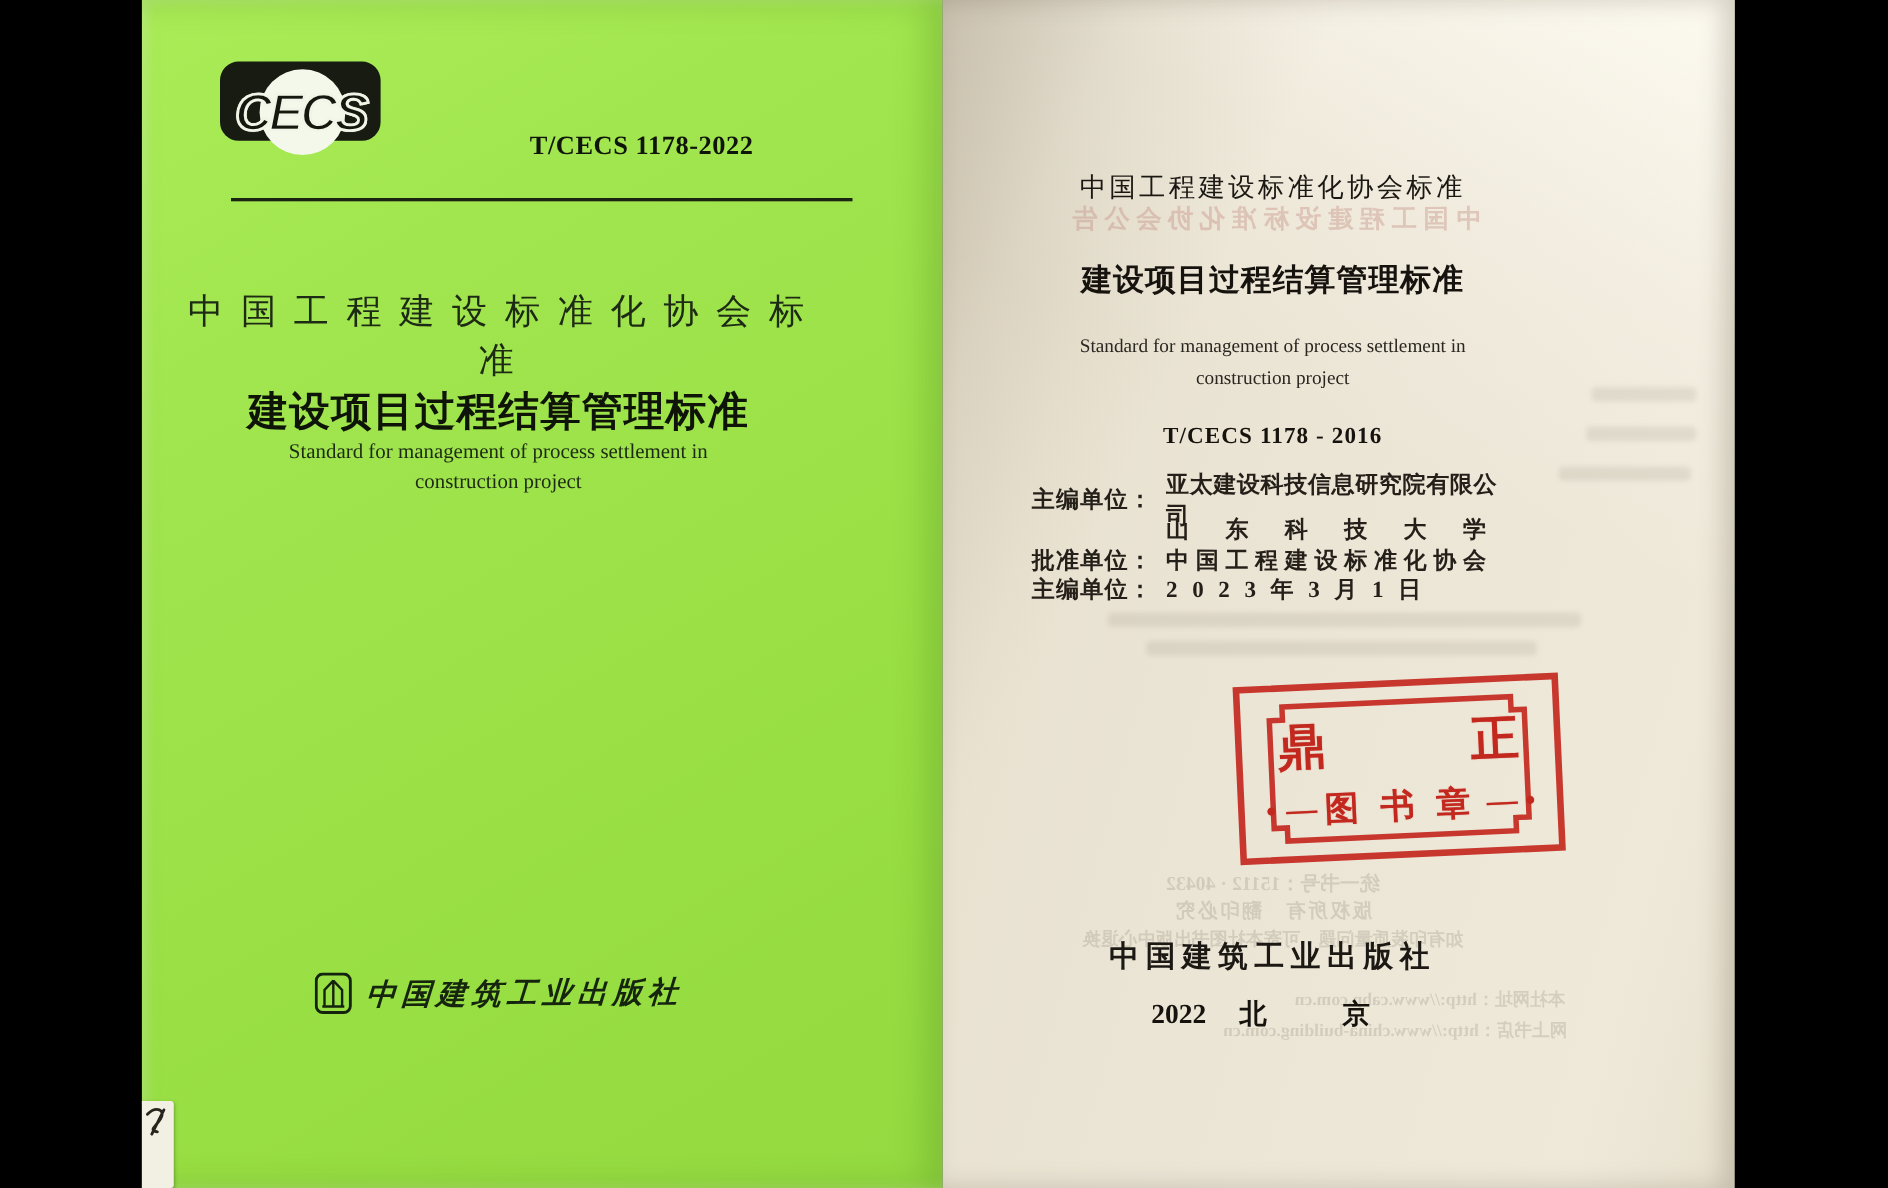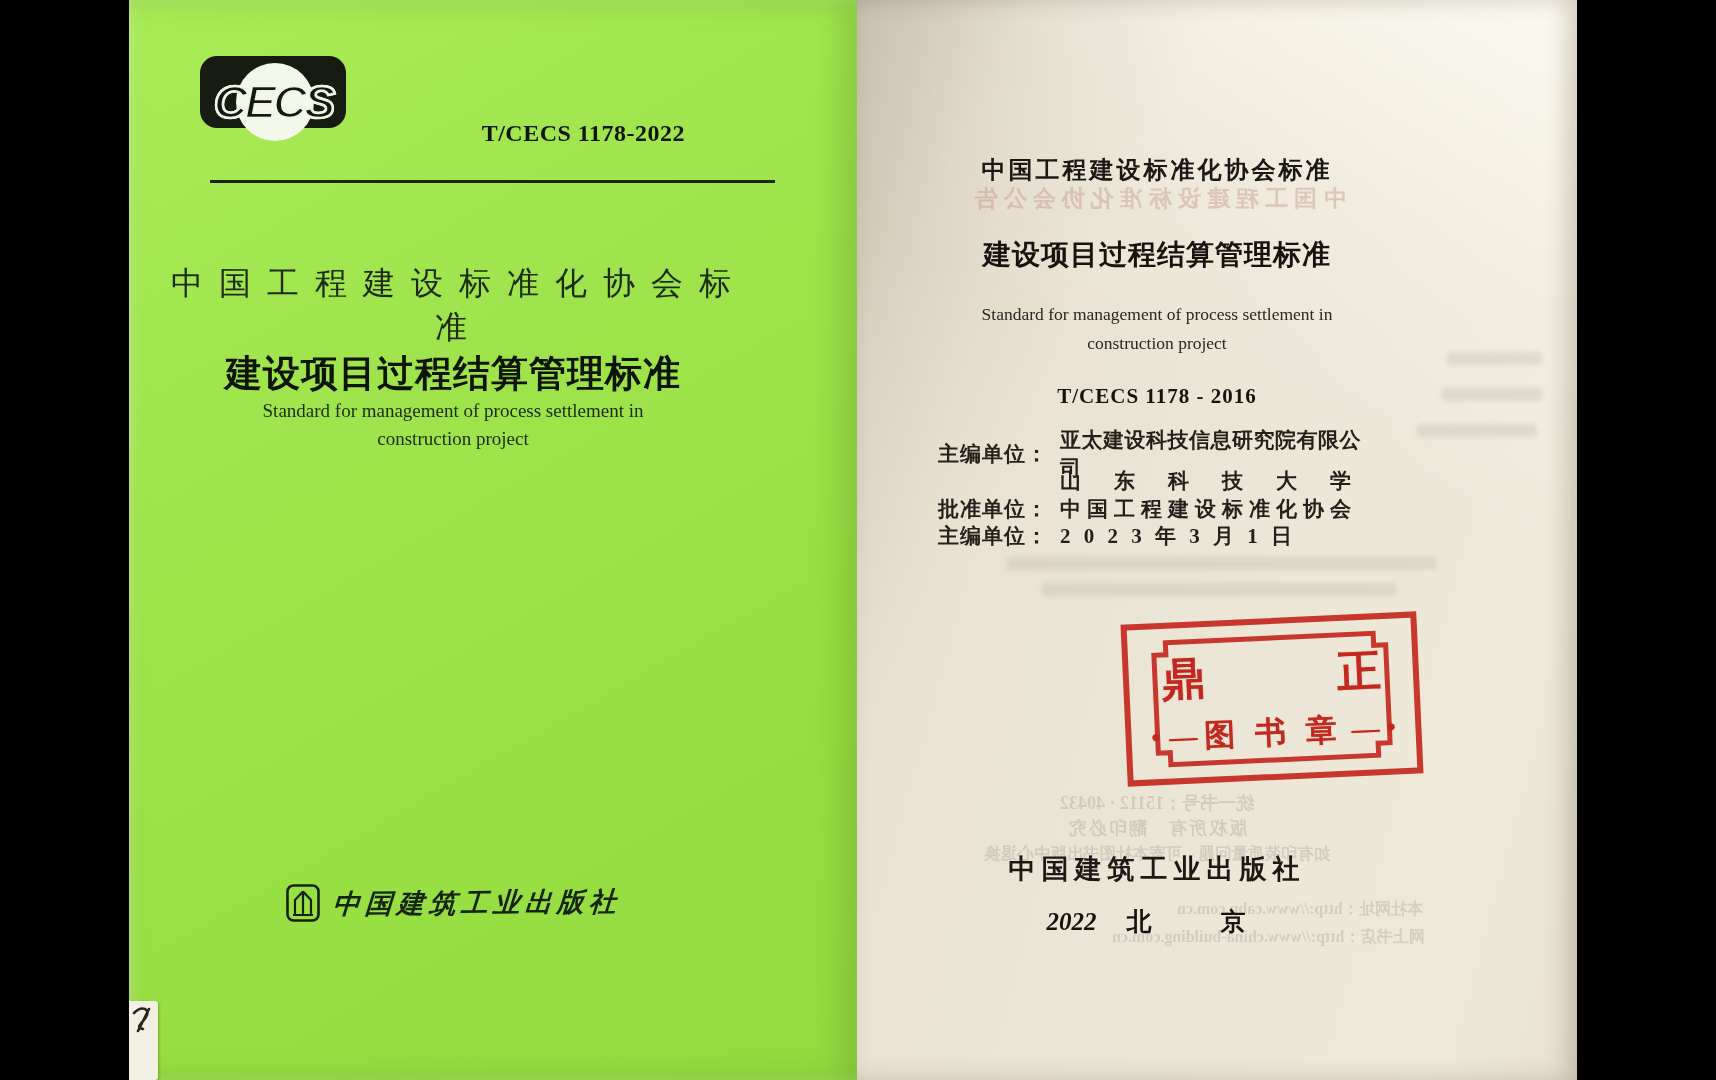--- a/index.html
+++ b/index.html
@@ -39,21 +39,21 @@
            border-radius:0 3px 3px 0;box-shadow:1px 1px 3px rgba(0,0,0,.25);}
 
   
   .titlepage{position:absolute;left:857px;top:0;width:720px;height:1080px;
      background:
        linear-gradient(115deg,rgba(140,128,106,.32) 0%,rgba(140,128,106,.10) 14%,rgba(0,0,0,0) 30%),
        linear-gradient(205deg,rgba(255,253,244,.85) 0%,rgba(255,253,244,.25) 22%,rgba(0,0,0,0) 40%),
        linear-gradient(105deg,#ddd5c3 0%,#e9e2d1 20%,#ece6d7 55%,#efe9da 85%,#e8e1cf 100%);
      box-shadow:inset -10px 0 22px rgba(90,80,60,.25);}
   .rp-center{position:absolute;left:0;right:120px;text-align:center;color:#211d18;}
-  .rp-assoc{top:154px;font-size:24px;font-weight:700;letter-spacing:3px;color:#1b1712;}
+  .rp-assoc{top:154px;font-size:24px;font-weight:400;letter-spacing:3px;color:#1b1712;}
   .rp-title{top:236px;font-size:28px;font-weight:700;letter-spacing:1px;color:#16120d;}
   .rp-en{font-size:17.5px;color:#2a2620;line-height:29px;}
   .rp-en1{top:300px;} .rp-en2{top:329px;}
   .rp-stdno{top:384px;font-size:21px;font-weight:700;letter-spacing:1px;color:#16120d;}
 
   .rp-info{position:absolute;left:81px;top:440px;font-size:21px;color:#241f19;font-weight:600;}
   .rp-info-row{display:flex;height:27.5px;align-items:center;}
   .rp-info-label{display:inline-block;width:122px;letter-spacing:1px;}
   .rp-info-value{display:inline-block;width:318px;font-family:Liberation Serif, serif;}
   .v-tight{letter-spacing:.5px;}
@@ -64,21 +64,21 @@
          transform:rotate(-2.6deg);color:#c3281e;}
   .stamp-row1{position:absolute;left:40px;right:40px;top:30px;display:flex;justify-content:space-between;
               font-size:44px;font-weight:700;text-shadow:0 0 1px rgba(195,40,30,.55);}
   .stamp-row2{position:absolute;left:24px;right:24px;top:96px;display:flex;justify-content:center;
               align-items:center;gap:9px;font-weight:700;text-shadow:0 0 1px rgba(195,40,30,.55);}
   .stamp-dot{font-size:26px;line-height:1;} .stamp-dash{font-size:28px;letter-spacing:-2px;}
   .stamp-b{font-size:31px;letter-spacing:6px;}
 
   .rp-pub{top:851px;font-size:27px;font-weight:600;letter-spacing:6px;color:#1c1813;}
   .rp-year{top:905px;font-size:25px;font-weight:700;color:#16120d;}
-  .rp-year .yr{margin-right:30px;font-style:italic;} .rp-year .city{letter-spacing:22px;}
+  .rp-year .yr{margin-right:30px;} .rp-year .city{letter-spacing:22px;}
 
   
   .ghost{position:absolute;transform:scaleX(-1);color:#7c7463;opacity:.22;filter:blur(.6px);
          white-space:nowrap;font-weight:600;}
   .ghost-red{color:#c28a80;opacity:.38;}
   .smudge{position:absolute;background:rgba(118,108,92,.13);filter:blur(2.5px);border-radius:4px;height:13px;}
 
   .abs{position:absolute;}
 </style>
 </head>

